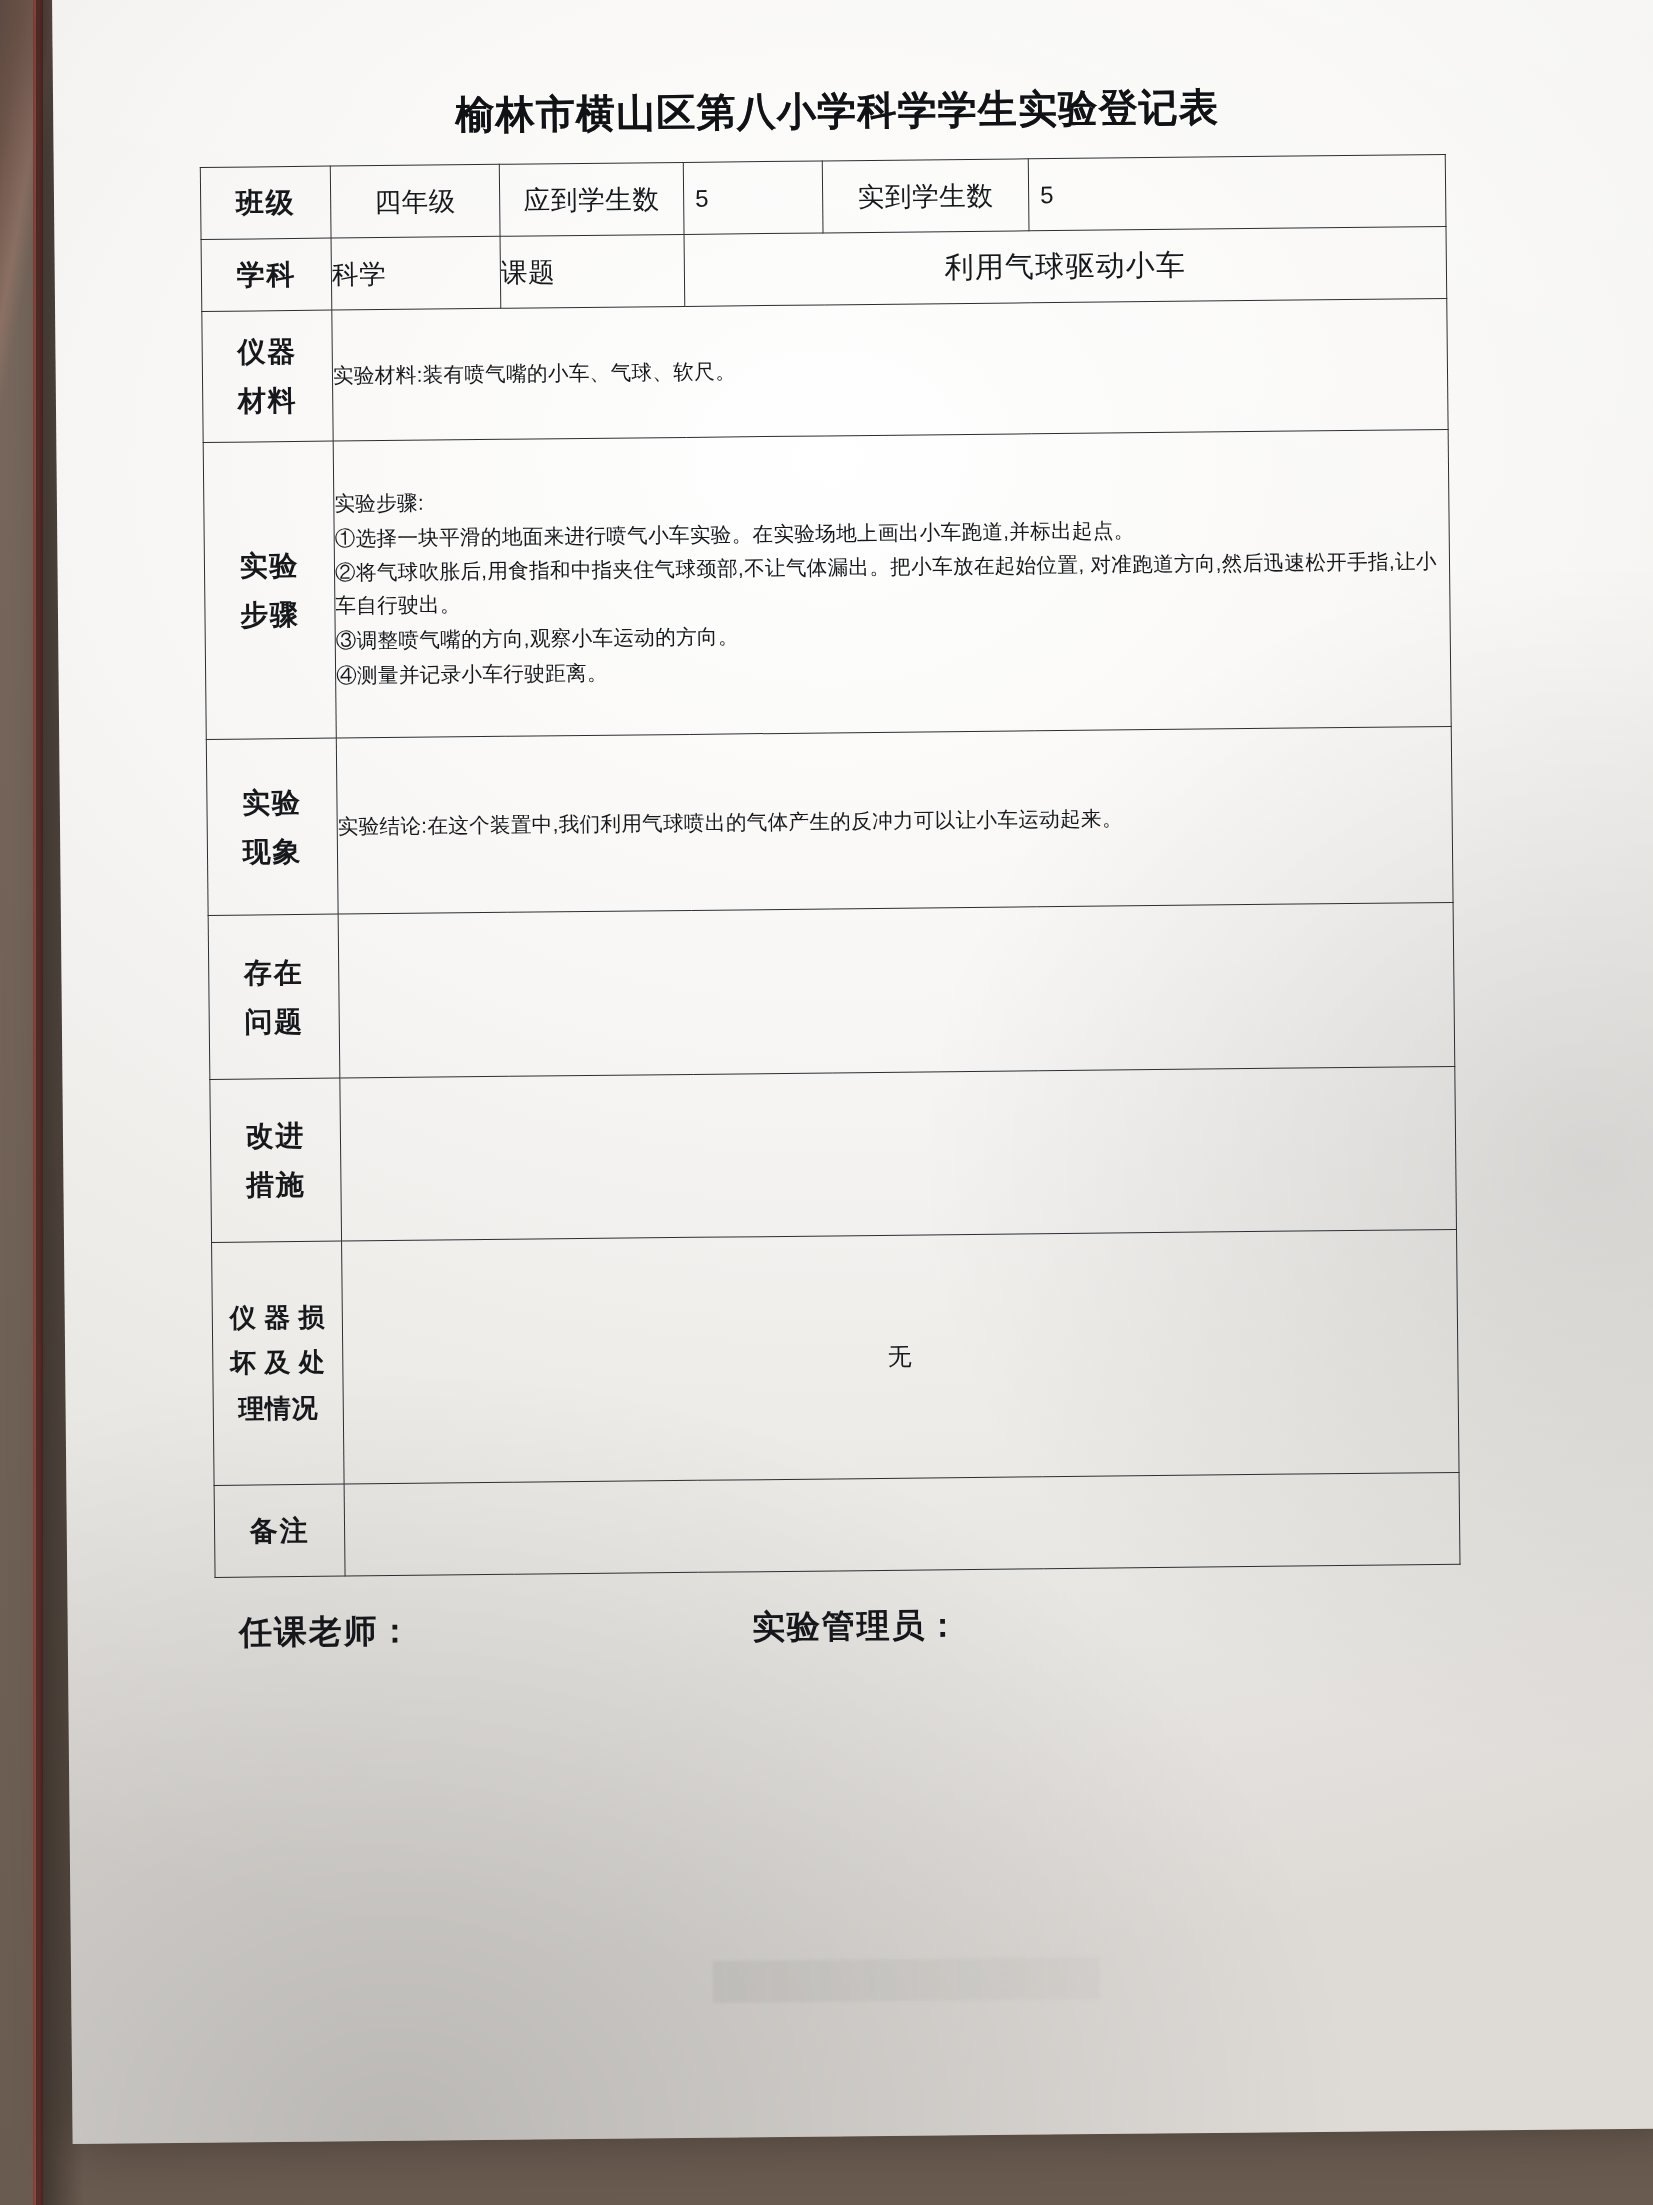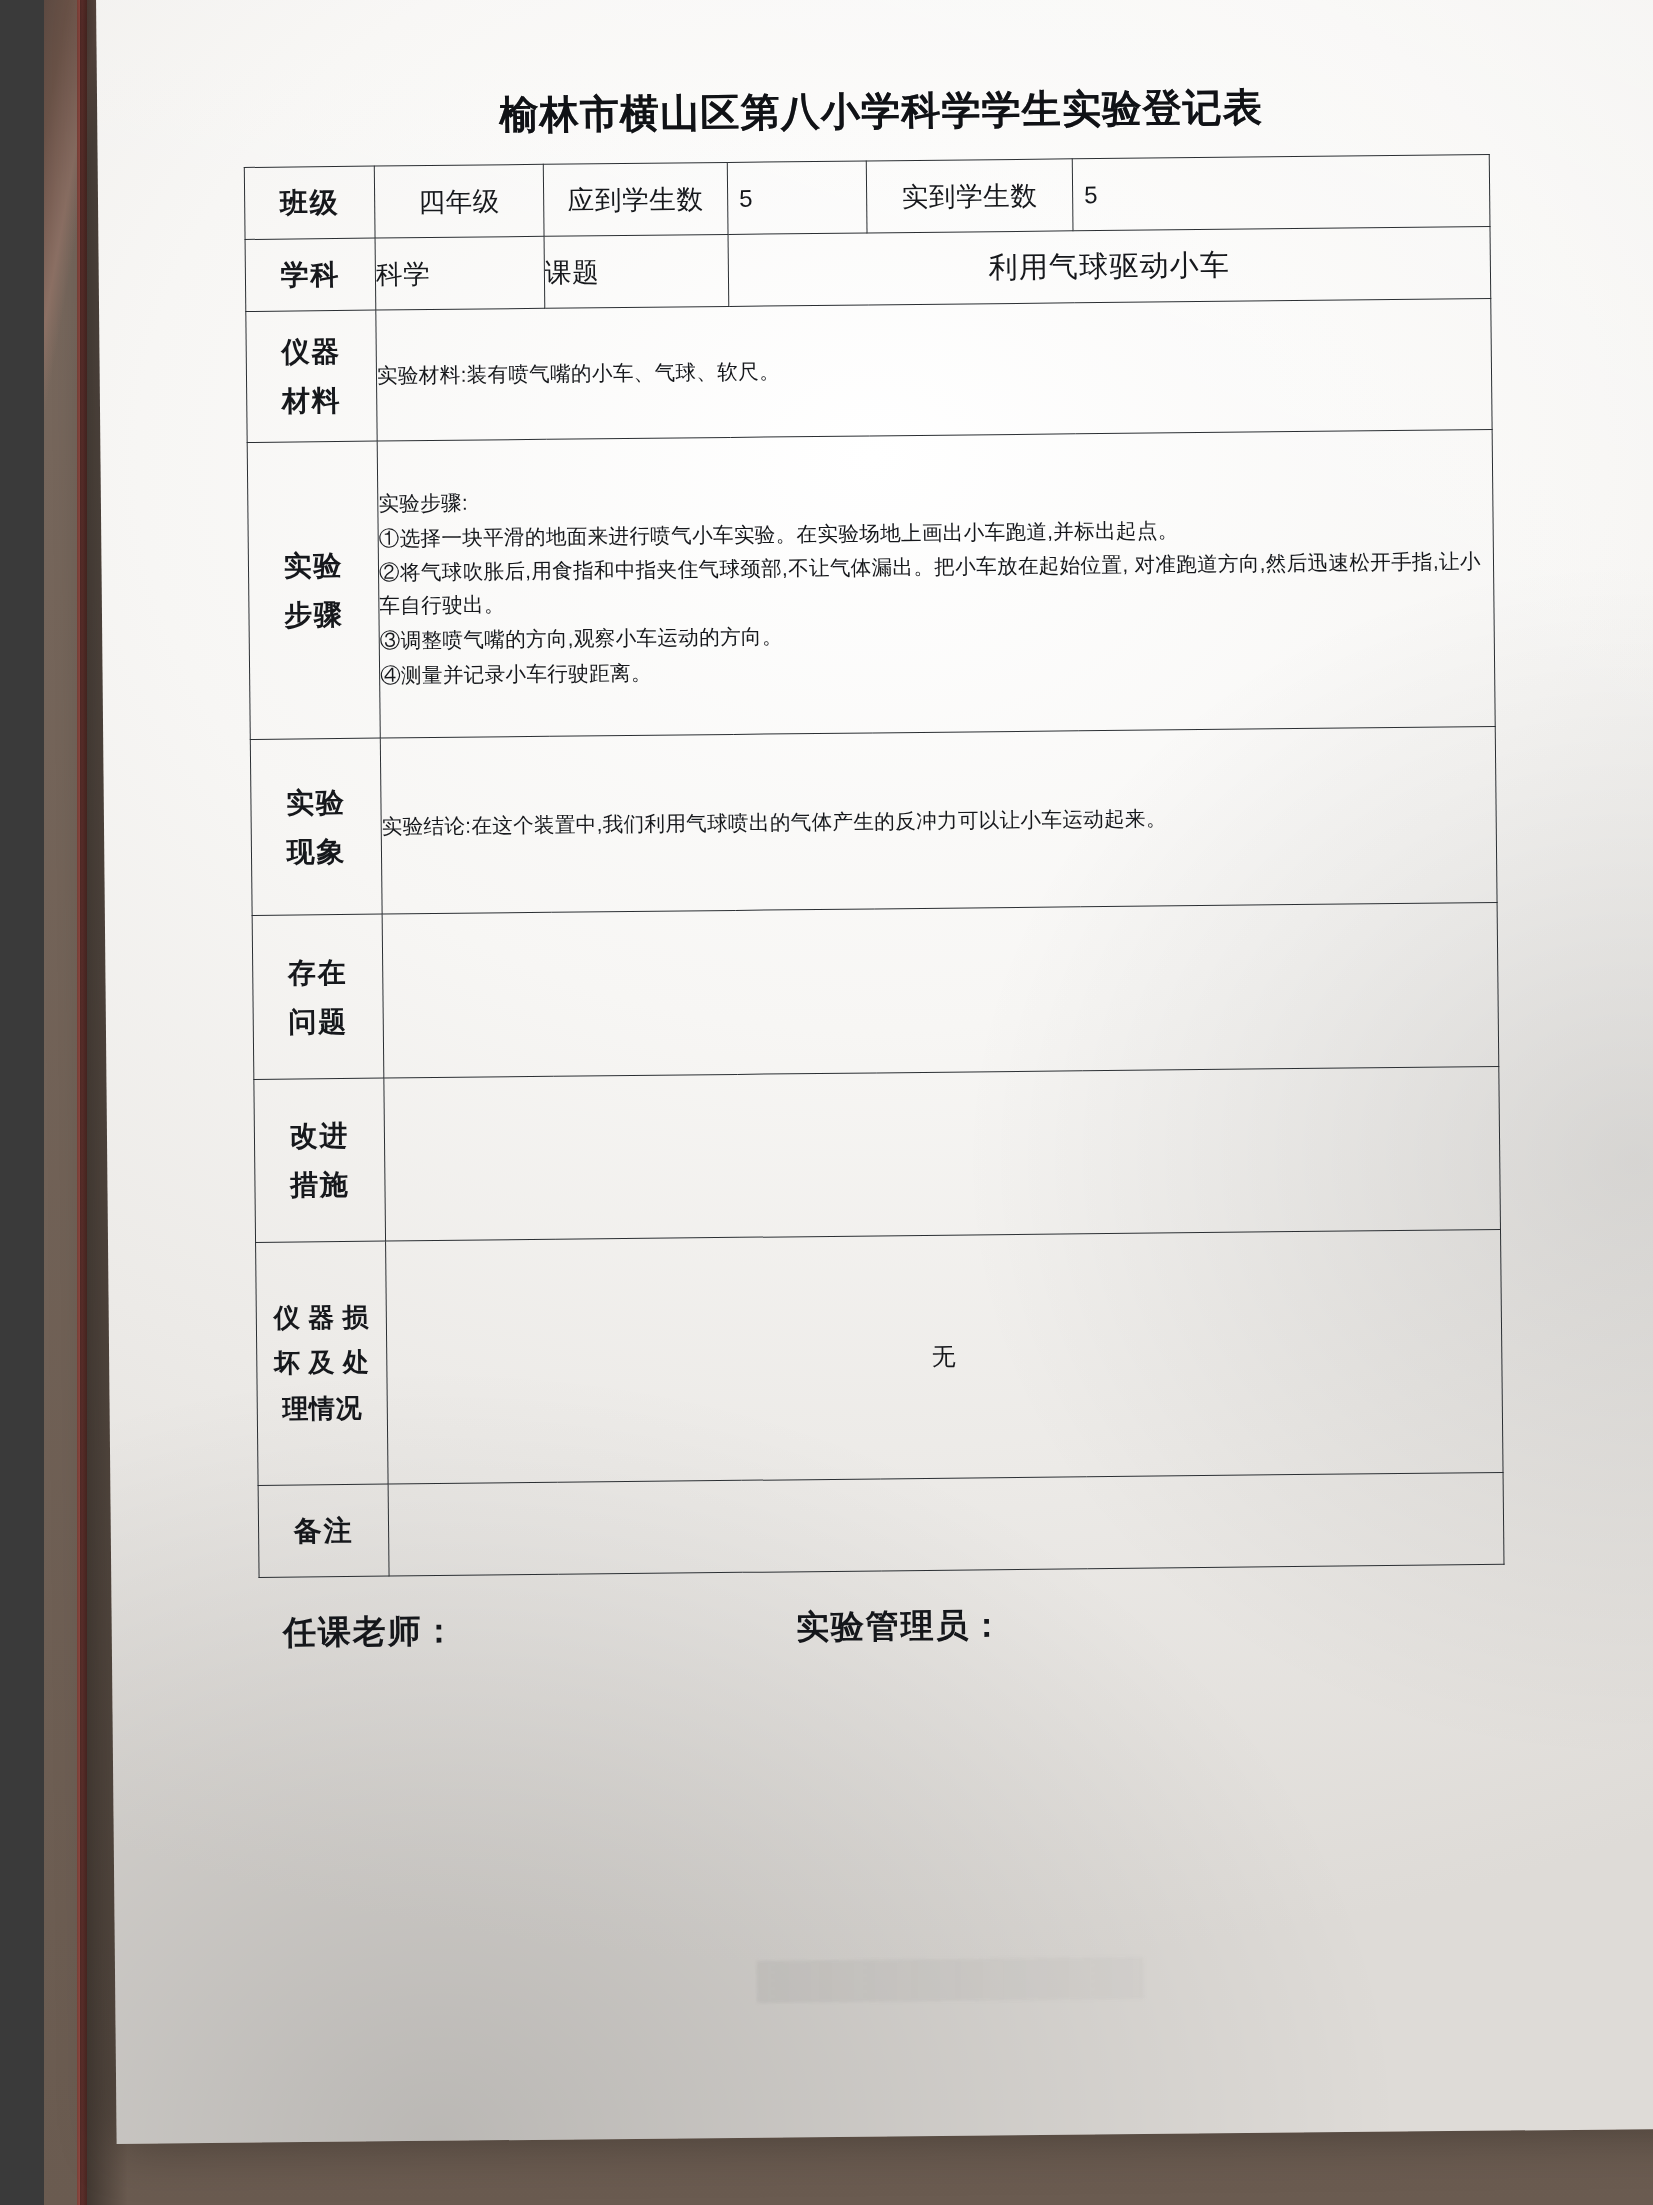--- a/index.html
+++ b/index.html
@@ -13,21 +13,20 @@
     overflow: hidden;
     font-family: "Liberation Sans", sans-serif;
   }
 
   
   #photo {
     position: absolute;
     inset: 0;
     background: #6d6259;
     overflow: hidden;
-    margin-left: 44px;
   }
   
   #desk {
     position: absolute;
     inset: 0;
     background:
       linear-gradient(100deg, #5d4a42 0px, #6b5348 24px, #7d6257 42px, #8d7165 57px, rgba(0,0,0,0) 73px),
       linear-gradient(#7a6a5f, #6a5b50);
   }
   #redline {

